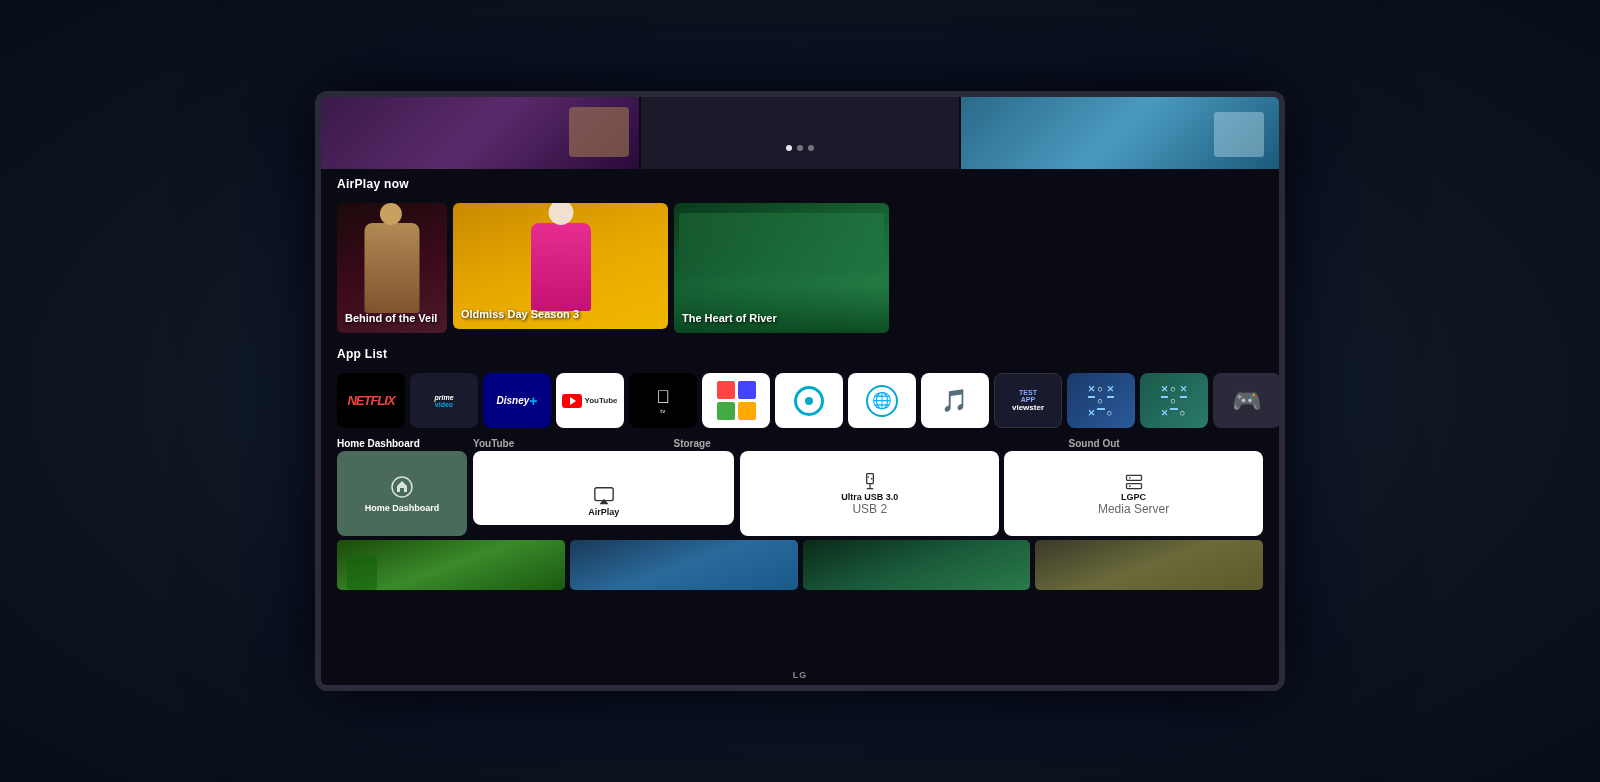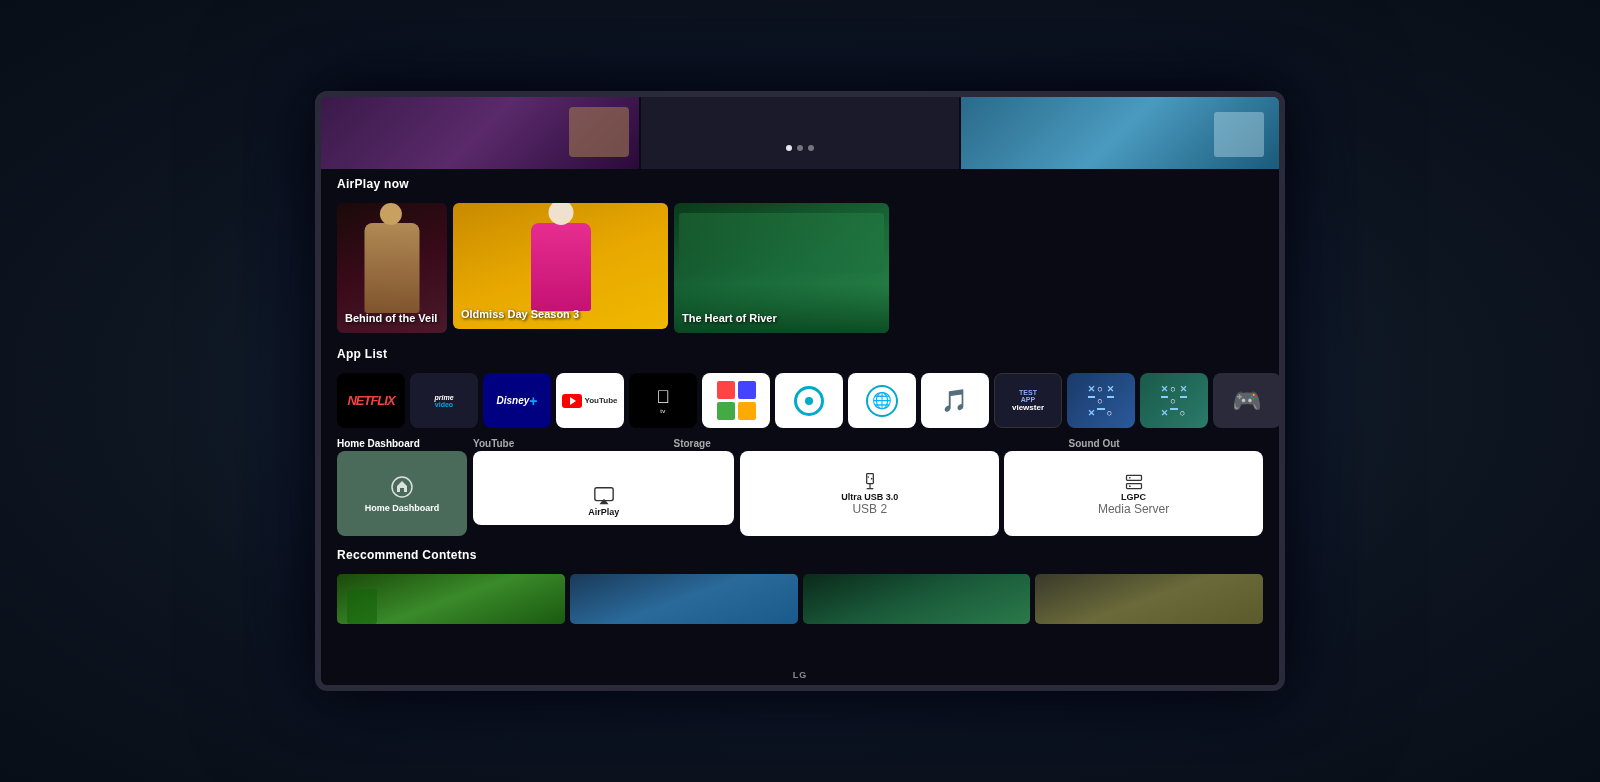--- a/index.html
+++ b/index.html
@@ -606,23 +606,20 @@
               </svg>
               <div class="device-name">LGPC</div>
               <div class="device-sub">Media Server</div>
             </div>
           </div>
         </div>
 
 
       </div>
 
-      <div class="section">
-        <div class="section-label">Reccommend Contetns</div>
-      </div>
 
       <div class="recommend-row">
         <div class="recommend-item rc1">
           <div style="width:100%;height:100%;background:linear-gradient(160deg,#1a4a0a,#3a8a2a,#1a5a10);position:relative;">
             <div style="position:absolute;bottom:0;left:10px;width:30px;height:35px;background:rgba(20,100,10,0.6);border-radius:3px;"></div>
           </div>
         </div>
         <div class="recommend-item rc2">
           <div style="width:100%;height:100%;background:linear-gradient(160deg,#1a3a5a,#2a6a9a,#1a5a8a);"></div>
         </div>

